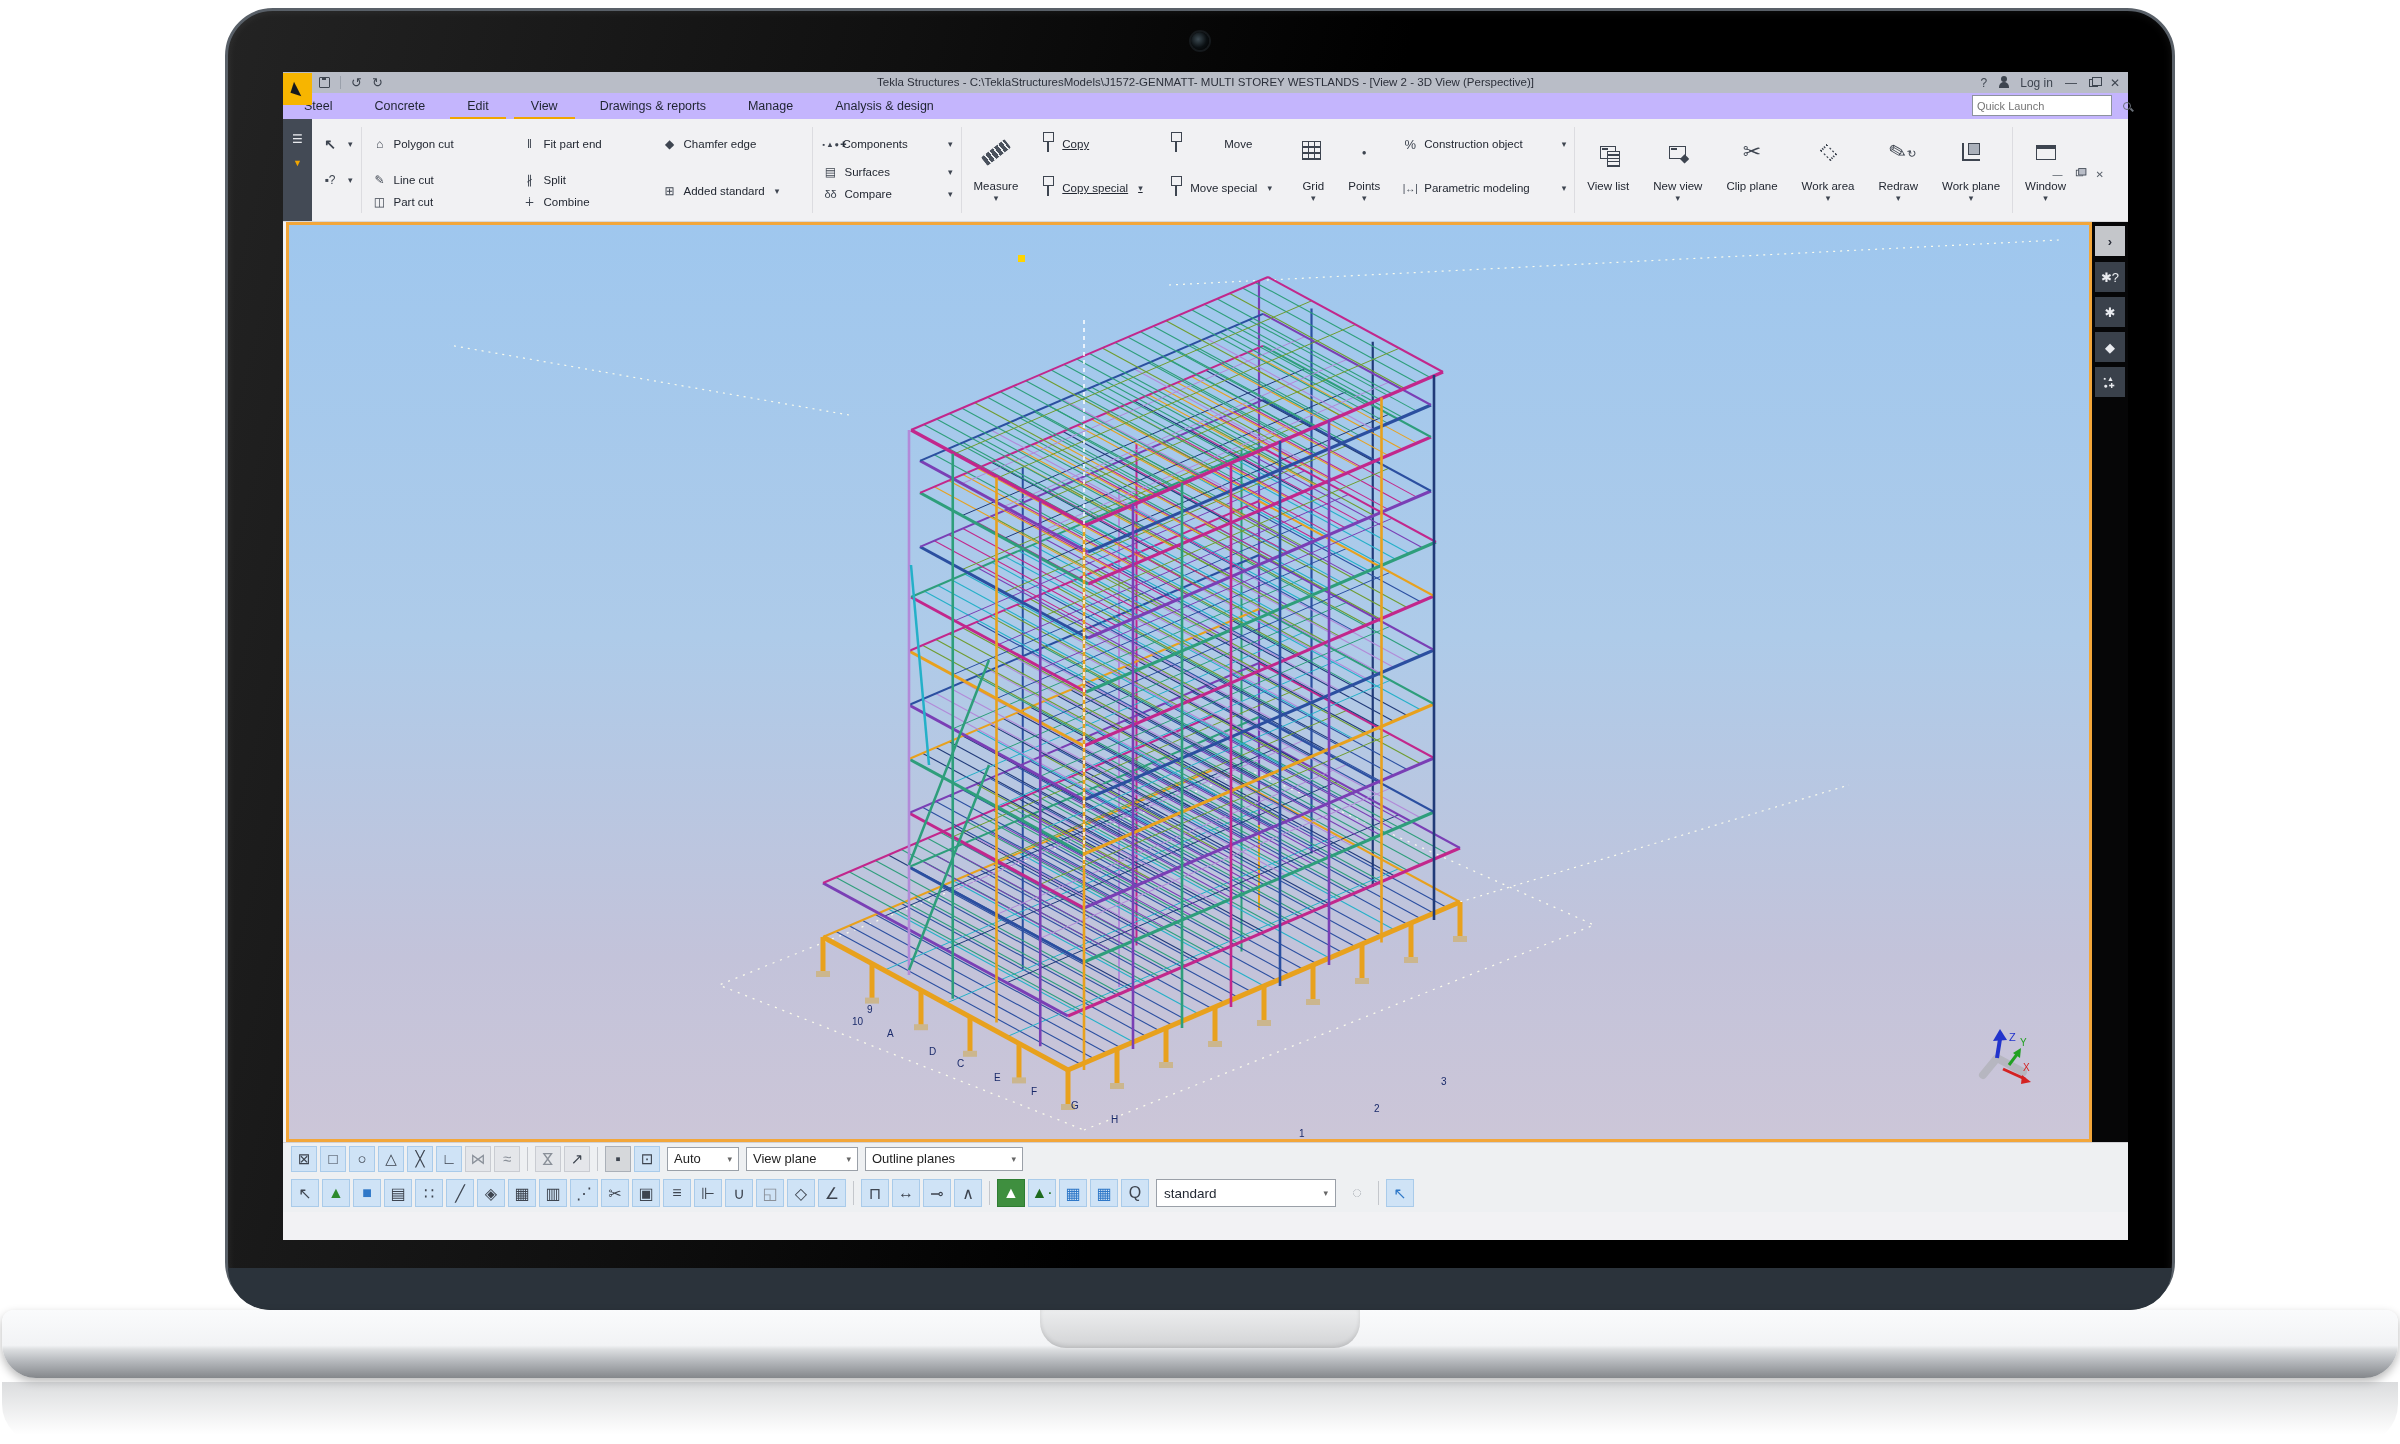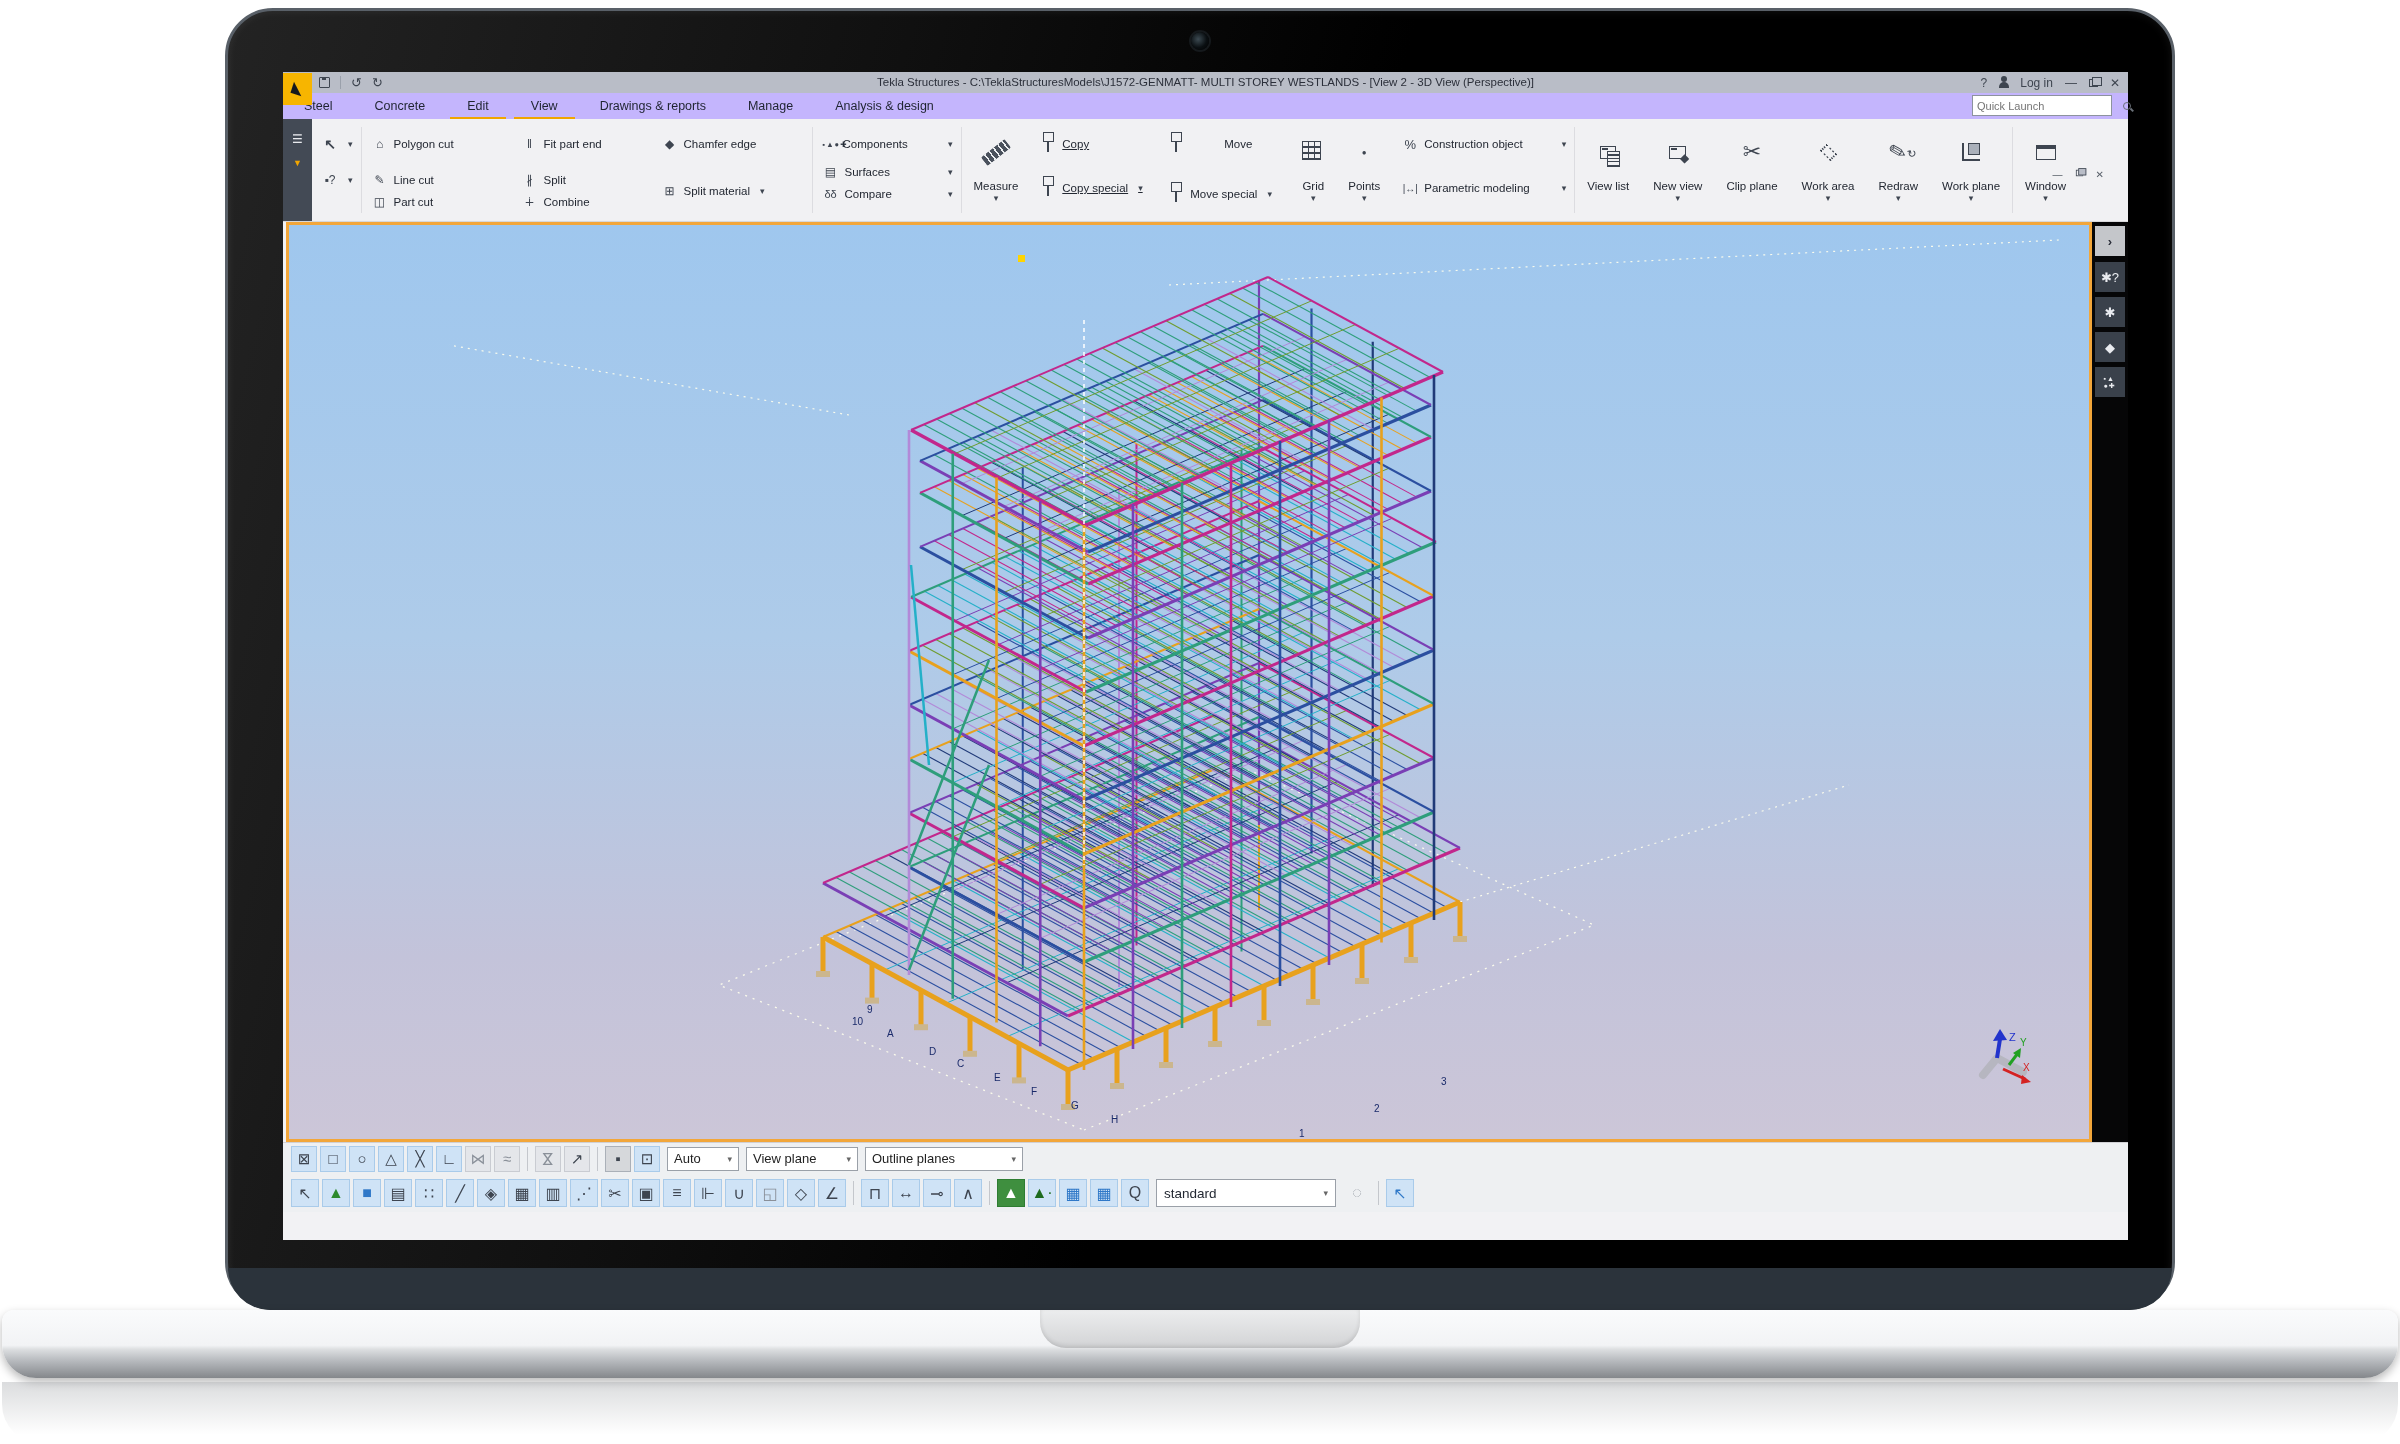--- a/index.html
+++ b/index.html
@@ -213,21 +213,21 @@
             <span>Combine</span>
           </div>
       </div>
       <div class="rb-group" style="width:160px;">
         <div class="rb-line first">
             <span class="rb-ic">◆</span>
             <span>Chamfer edge</span>
           </div>
         <div class="rb-line" style="margin-top:11px;">
             <span class="rb-ic">⊞</span>
-            <span>Split material</span>
+            <span>Added standard</span>
             <span class="rb-caret">▾</span>
           </div>
       </div>
       <div class="vsep-r"></div>
       <div class="rb-group" style="width:148px;">
         <div class="rb-line first" style="margin-bottom:6px;">
             <span class="comp-ic">▪▲●✚</span>
             <span>Components</span>
             <span class="rb-caret" style="margin-left:auto;">▾</span>
           </div>
@@ -255,21 +255,21 @@
             <span class="rb-ic"><span class="ic-copy"></span></span>
             <span>Copy</span>
           </div>
         <div class="rb-line">
             <span class="rb-ic"><span class="ic-copy"></span></span>
             <span>Copy special</span>
             <span class="rb-caret">▾</span>
           </div>
       </div>
       <div class="rb-group" style="width:132px;">
-        <div class="rb-line first" style="margin-bottom:28px;gap:40px;">
+        <div class="rb-line first" style="margin-bottom:22px;gap:40px;">
             <span class="rb-ic"><span class="ic-move"></span></span>
             <span>Move</span>
           </div>
         <div class="rb-line">
             <span class="rb-ic"><span class="ic-move"></span></span>
             <span>Move special</span>
             <span class="rb-caret">▾</span>
           </div>
       </div>
       <div class="rb-big">

